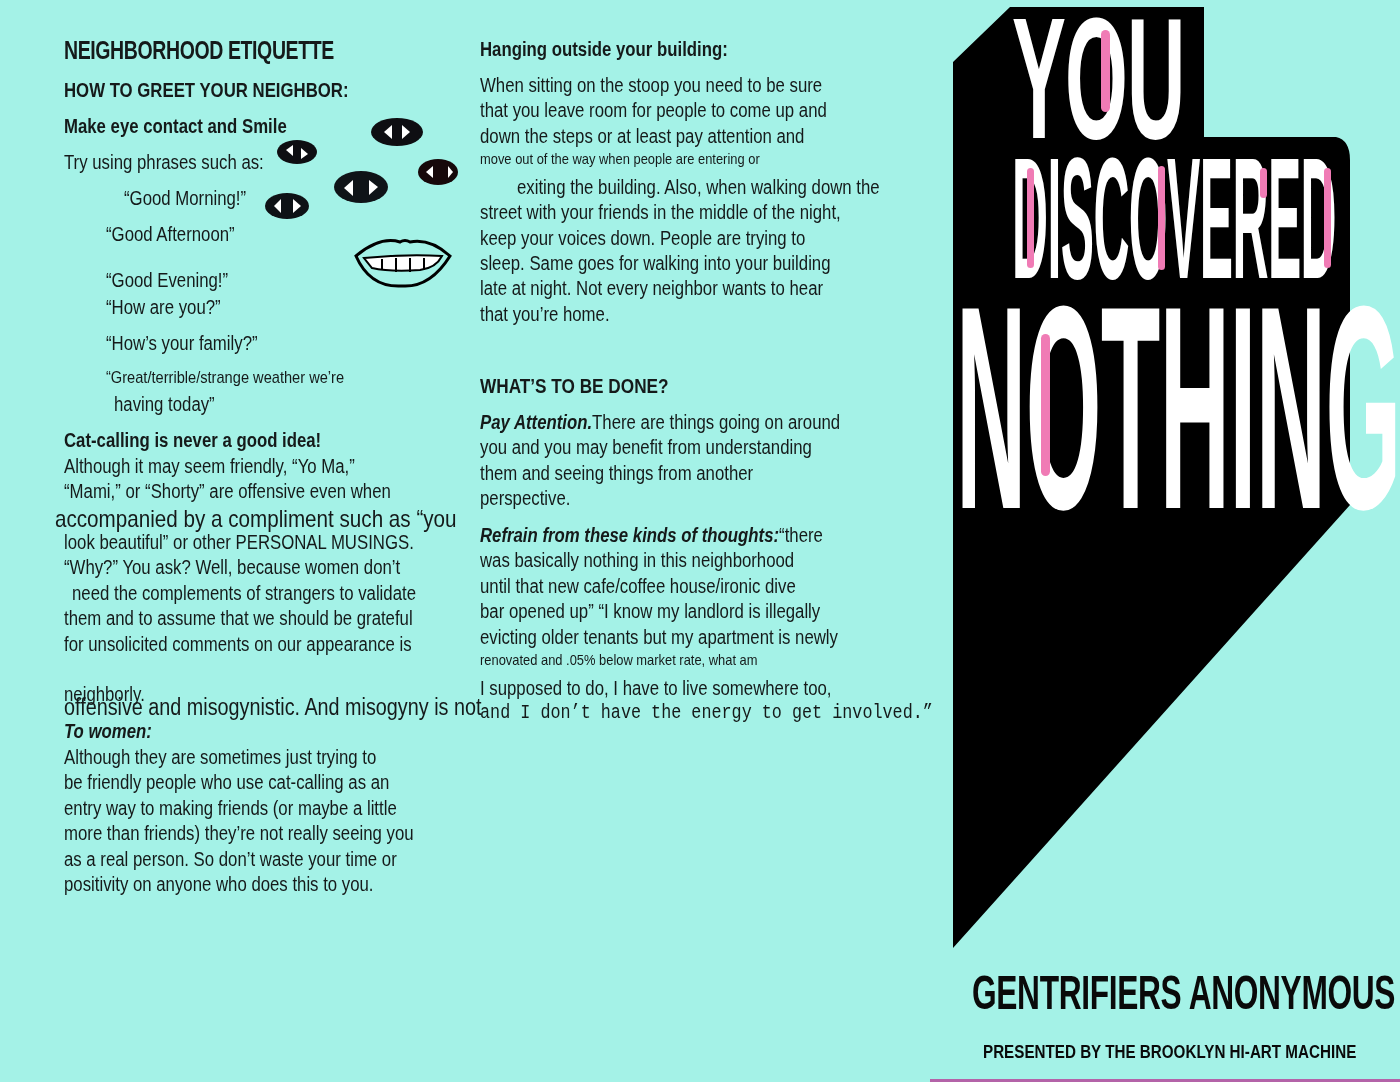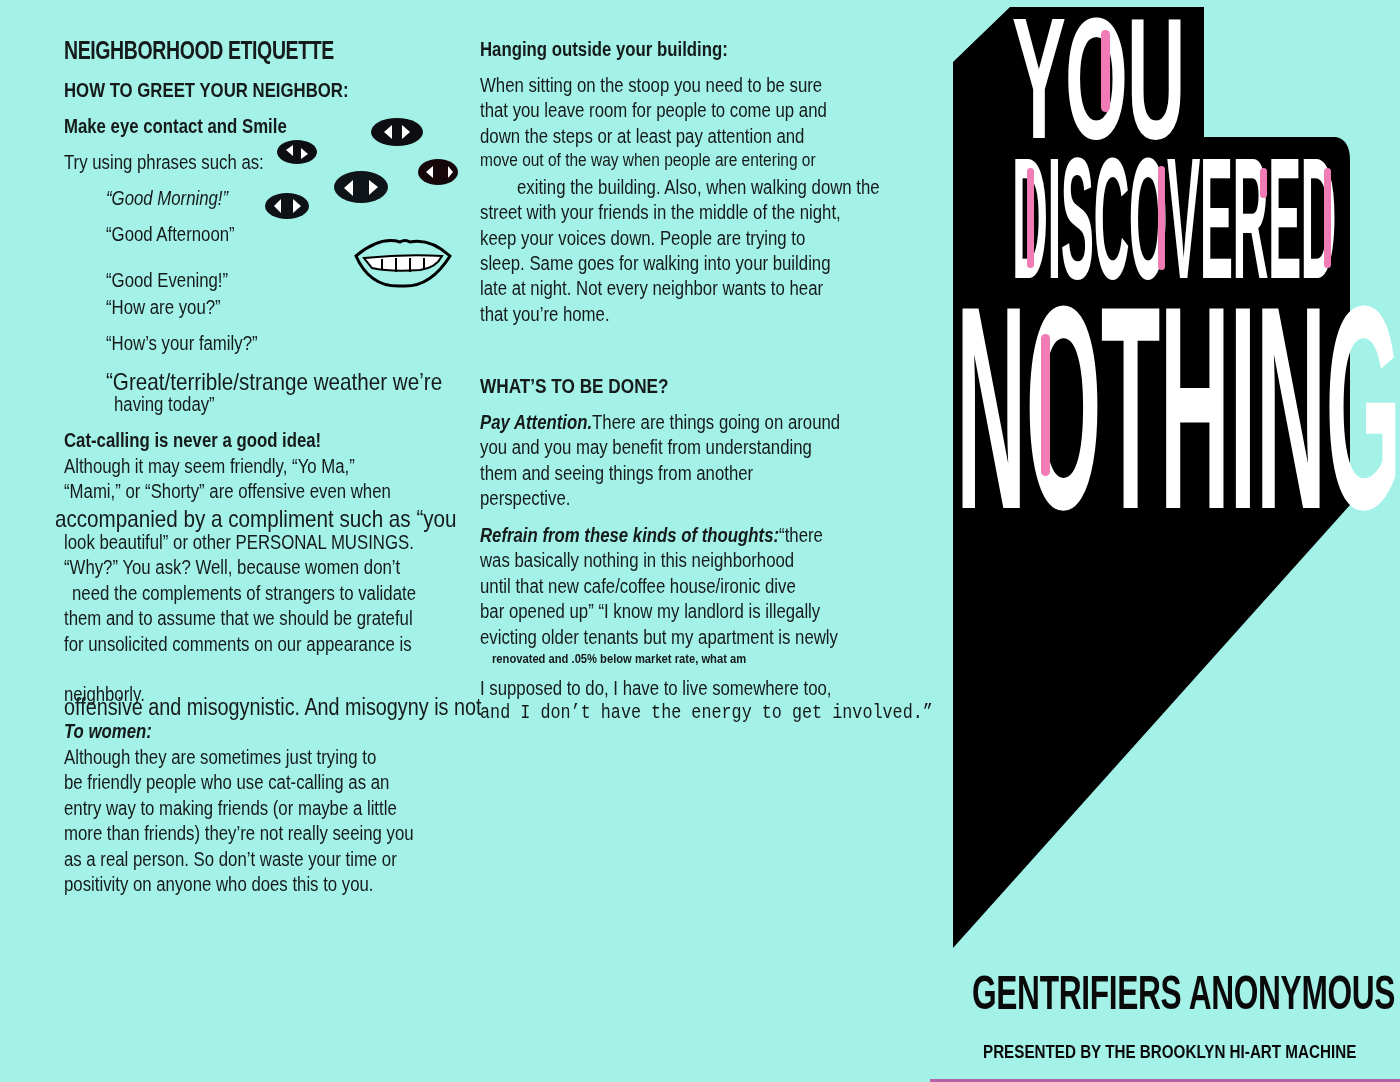--- a/index.html
+++ b/index.html
@@ -54,26 +54,26 @@
 <body>
 
 <div>
   <div class="h-main" style="transform:scaleX(0.78);transform-origin:left top;">NEIGHBORHOOD ETIQUETTE</div>
 
   <div class="line bold" style="left:64px;top:79px;font-size:19.5px;"><span>HOW TO GREET YOUR NEIGHBOR:</span></div>
   <div class="line bold" style="left:64px;top:115px;font-size:19.5px;"><span>Make eye contact and Smile</span></div>
   <div class="line" style="left:64px;top:151px;font-size:19.5px;"><span>Try using phrases such as:</span></div>
 
   <div>
-    <div class="line" style="left:106px;top:187px;font-size:19.5px;font-style:italic;"><span>“Good Morning!”</span></div>
+    <div class="line" style="left:124px;top:187px;font-size:19.5px;"><span>“Good Morning!”</span></div>
     <div class="line" style="left:106px;top:223px;font-size:19.5px;"><span>“Good Afternoon”</span></div>
     <div class="line" style="left:106px;top:269px;font-size:19.5px;"><span>“Good Evening!”</span></div>
     <div class="line" style="left:106px;top:296px;font-size:19.5px;"><span>“How are you?”</span></div>
     <div class="line" style="left:106px;top:332px;font-size:19.5px;"><span>“How’s your family?”</span></div>
-    <div class="line" style="left:106px;top:368px;font-size:24px;"><span>“Great/terrible/strange weather we’re</span></div>
+    <div class="line" style="left:106px;top:368px;font-size:17px;"><span>“Great/terrible/strange weather we’re</span></div>
     <div class="line" style="left:114px;top:393px;font-size:19.5px;"><span>having today”</span></div>
   </div>
 
   <div class="line bold" style="left:64px;top:429px;font-size:19.5px;"><span>Cat-calling is never a good idea!</span></div>
   <div>
     <div class="line" style="left:64px;top:455px;font-size:19.5px;"><span>Although it may seem friendly, “Yo Ma,”</span></div>
     <div class="line" style="left:64px;top:480px;font-size:19.5px;"><span>“Mami,” or “Shorty” are offensive even when</span></div>
     <div class="line" style="left:55px;top:505px;font-size:24px;"><span>accompanied by a compliment such as “you</span></div>
     <div class="line" style="left:64px;top:531px;font-size:19.5px;"><span>look beautiful” or other PERSONAL MUSINGS.</span></div>
     <div class="line" style="left:64px;top:556px;font-size:19.5px;"><span>“Why?” You ask? Well, because women don’t</span></div>
@@ -130,21 +130,21 @@
     </g>
   </svg>
 </div>
 
 <div>
   <div class="line bold" style="left:480px;top:38px;font-size:19.5px;"><span>Hanging outside your building:</span></div>
   <div>
     <div class="line" style="left:480px;top:74px;font-size:19.5px;"><span>When sitting on the stoop you need to be sure</span></div>
     <div class="line" style="left:480px;top:99px;font-size:19.5px;"><span>that you leave room for people to come up and</span></div>
     <div class="line" style="left:480px;top:125px;font-size:19.5px;"><span>down the steps or at least pay attention and</span></div>
-    <div class="line" style="left:480px;top:150px;font-size:18px;"><span>move out of the way when people are entering or</span></div>
+    <div class="line" style="left:480px;top:150px;font-size:15px;"><span>move out of the way when people are entering or</span></div>
     <div class="line" style="left:480px;top:176px;font-size:19.5px;margin-left:37px;"><span>exiting the building. Also, when walking down the</span></div>
     <div class="line" style="left:480px;top:201px;font-size:19.5px;"><span>street with your friends in the middle of the night,</span></div>
     <div class="line" style="left:480px;top:227px;font-size:19.5px;"><span>keep your voices down. People are trying to</span></div>
     <div class="line" style="left:480px;top:252px;font-size:19.5px;"><span>sleep. Same goes for walking into your building</span></div>
     <div class="line" style="left:480px;top:277px;font-size:19.5px;"><span>late at night. Not every neighbor wants to hear</span></div>
     <div class="line" style="left:480px;top:303px;font-size:19.5px;"><span>that you’re home.</span></div>
   </div>
 
   <div class="line bold" style="left:480px;top:375px;font-size:20px;"><span>WHAT’S TO BE DONE?</span></div>
 
@@ -154,21 +154,21 @@
     <div class="line" style="left:480px;top:462px;font-size:19.5px;"><span>them and seeing things from another</span></div>
     <div class="line" style="left:480px;top:487px;font-size:19.5px;"><span>perspective.</span></div>
   </div>
 
   <div>
     <div class="line" style="left:480px;top:524px;font-size:19.5px;"><span><b><i>Refrain from these kinds of thoughts:</i></b><span style="transform:none"> “there</span></span></div>
     <div class="line" style="left:480px;top:549px;font-size:19.5px;"><span>was basically nothing in this neighborhood</span></div>
     <div class="line" style="left:480px;top:575px;font-size:19.5px;"><span>until that new cafe/coffee house/ironic dive</span></div>
     <div class="line" style="left:480px;top:600px;font-size:19.5px;"><span>bar opened up” “I know my landlord is illegally</span></div>
     <div class="line" style="left:480px;top:626px;font-size:19.5px;"><span>evicting older tenants but my apartment is newly</span></div>
-    <div class="line" style="left:492px;top:651px;font-size:13px;font-weight:bold;"><span>renovated and .05% below market rate, what am</span></div>
+    <div class="line" style="left:480px;top:651px;font-size:15px;"><span>renovated and .05% below market rate, what am</span></div>
     <div class="line" style="left:480px;top:677px;font-size:19.5px;"><span>I supposed to do, I have to live somewhere too,</span></div>
     <div class="line" style="left:480px;top:702px;font-size:19.5px;font-family:Liberation Mono, monospace;"><span>and I don’t have the energy to get involved.”</span></div>
   </div>
 </div>
 
 <div>
   <svg style="position:absolute;left:0;top:0;" width="1400" height="1082" viewBox="0 0 1400 1082">
 
     <path d="M1010,7 L1204,7 L1204,137 L1336,137 Q1350,140 1350,160 L1350,505 L953,948 L953,62 Z" fill="#000"></path>
   </svg>

